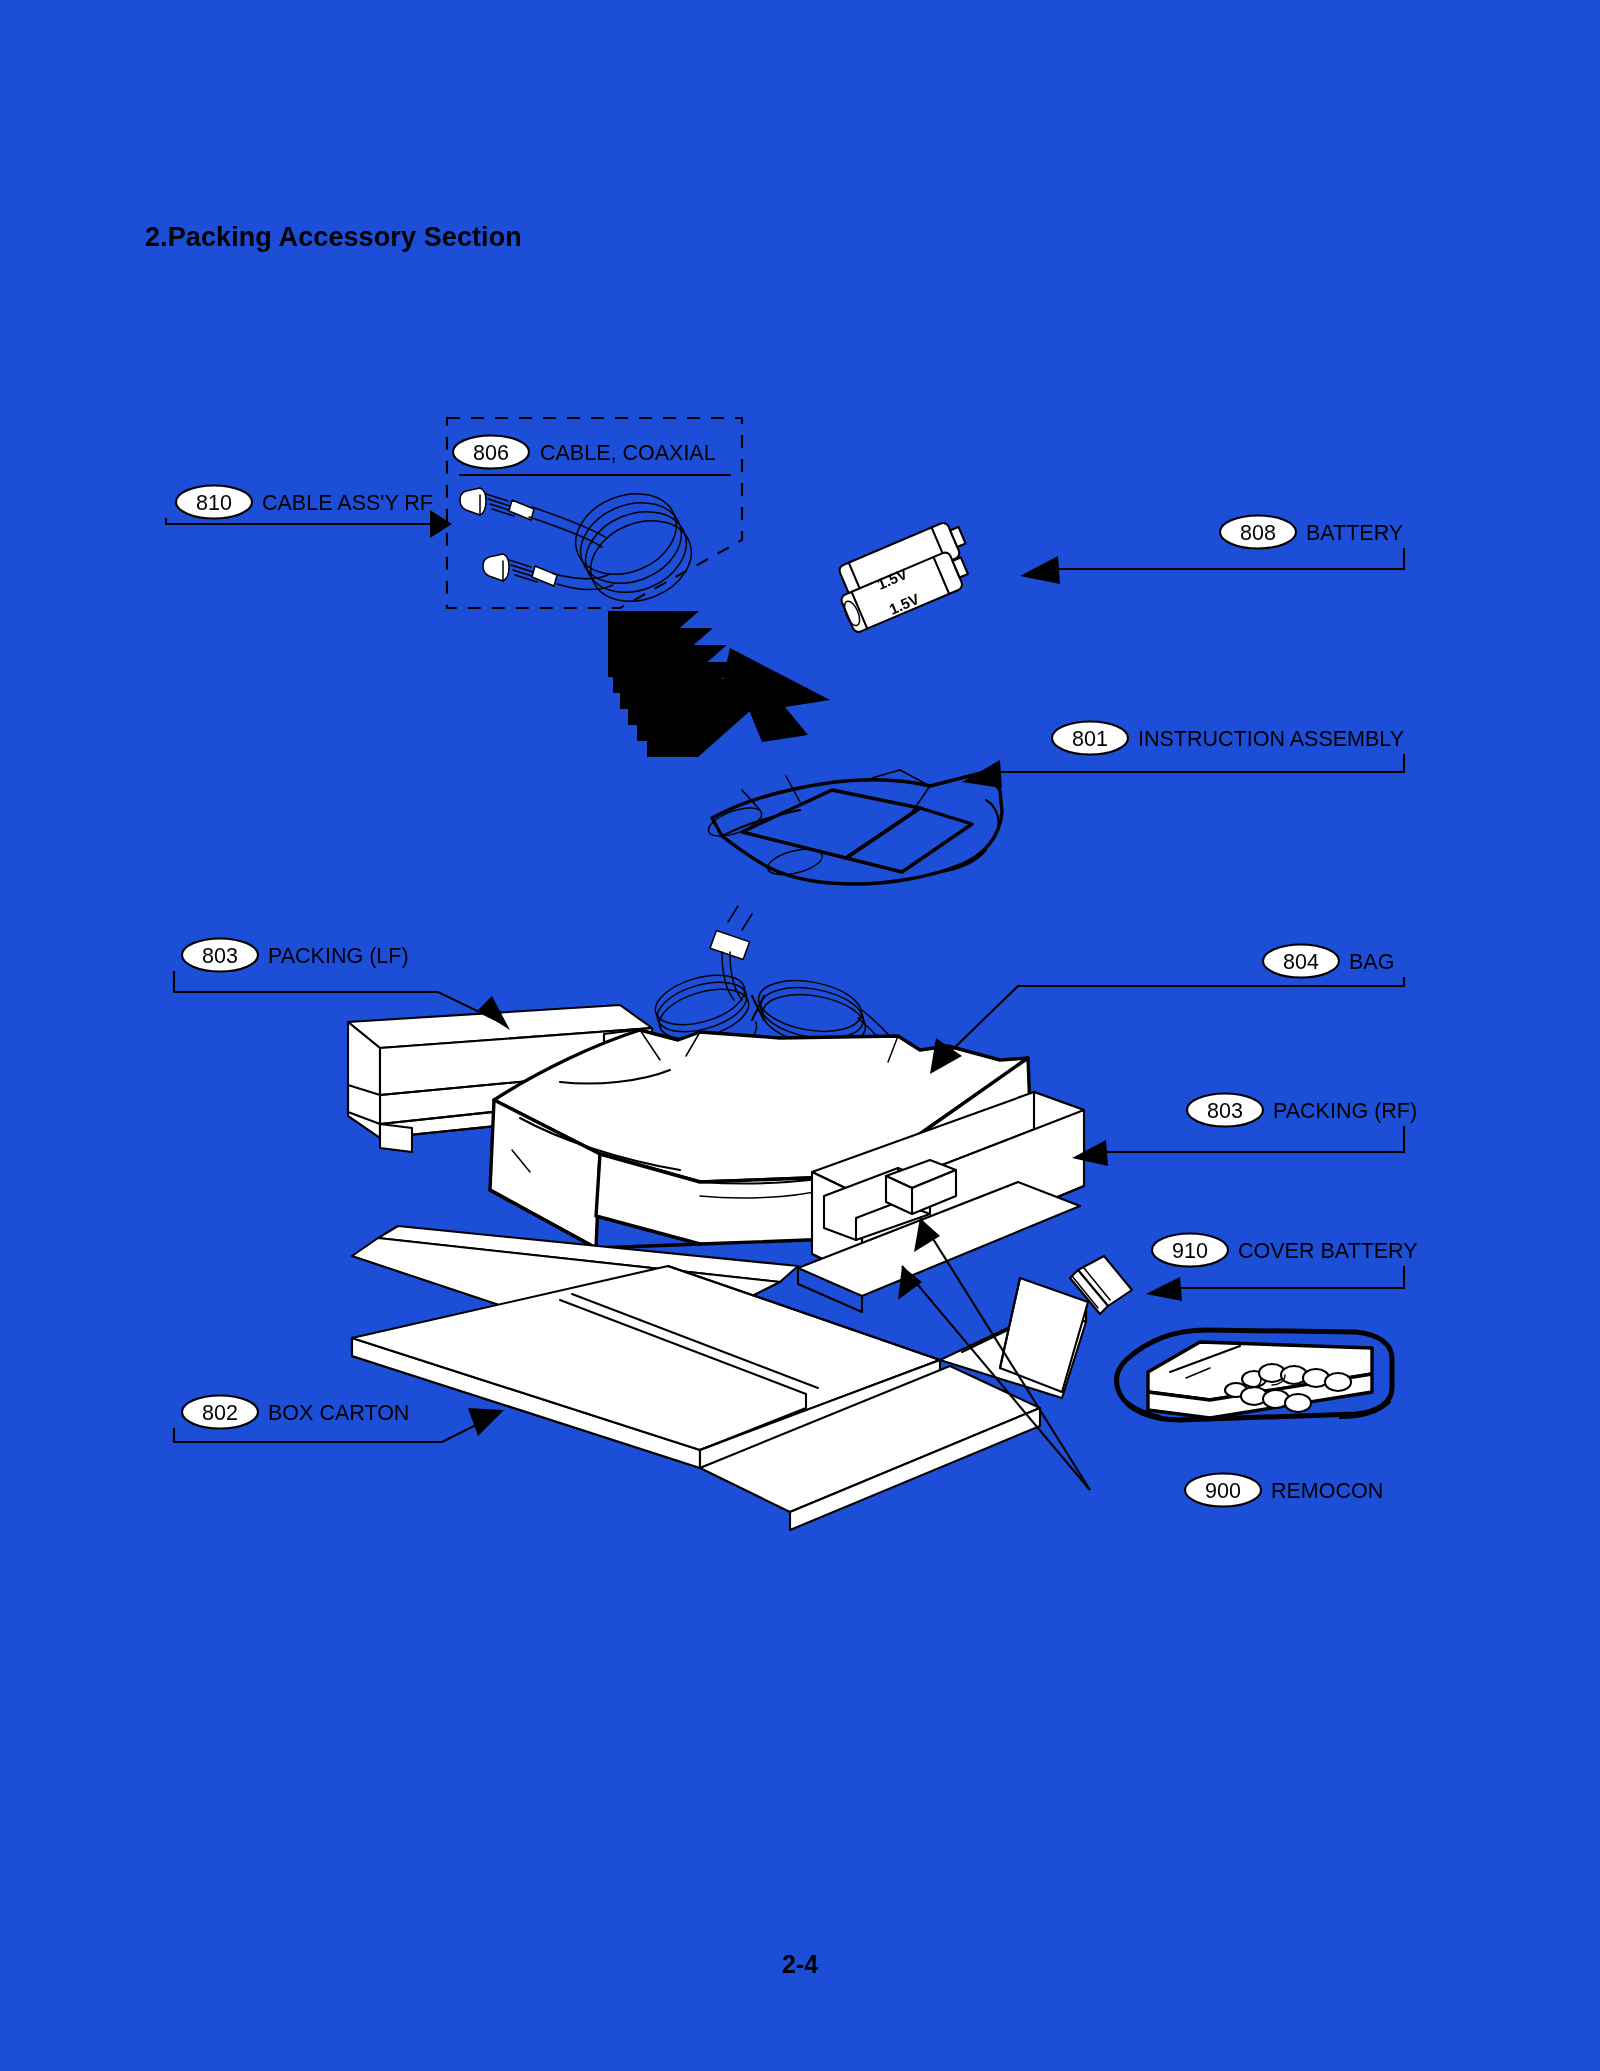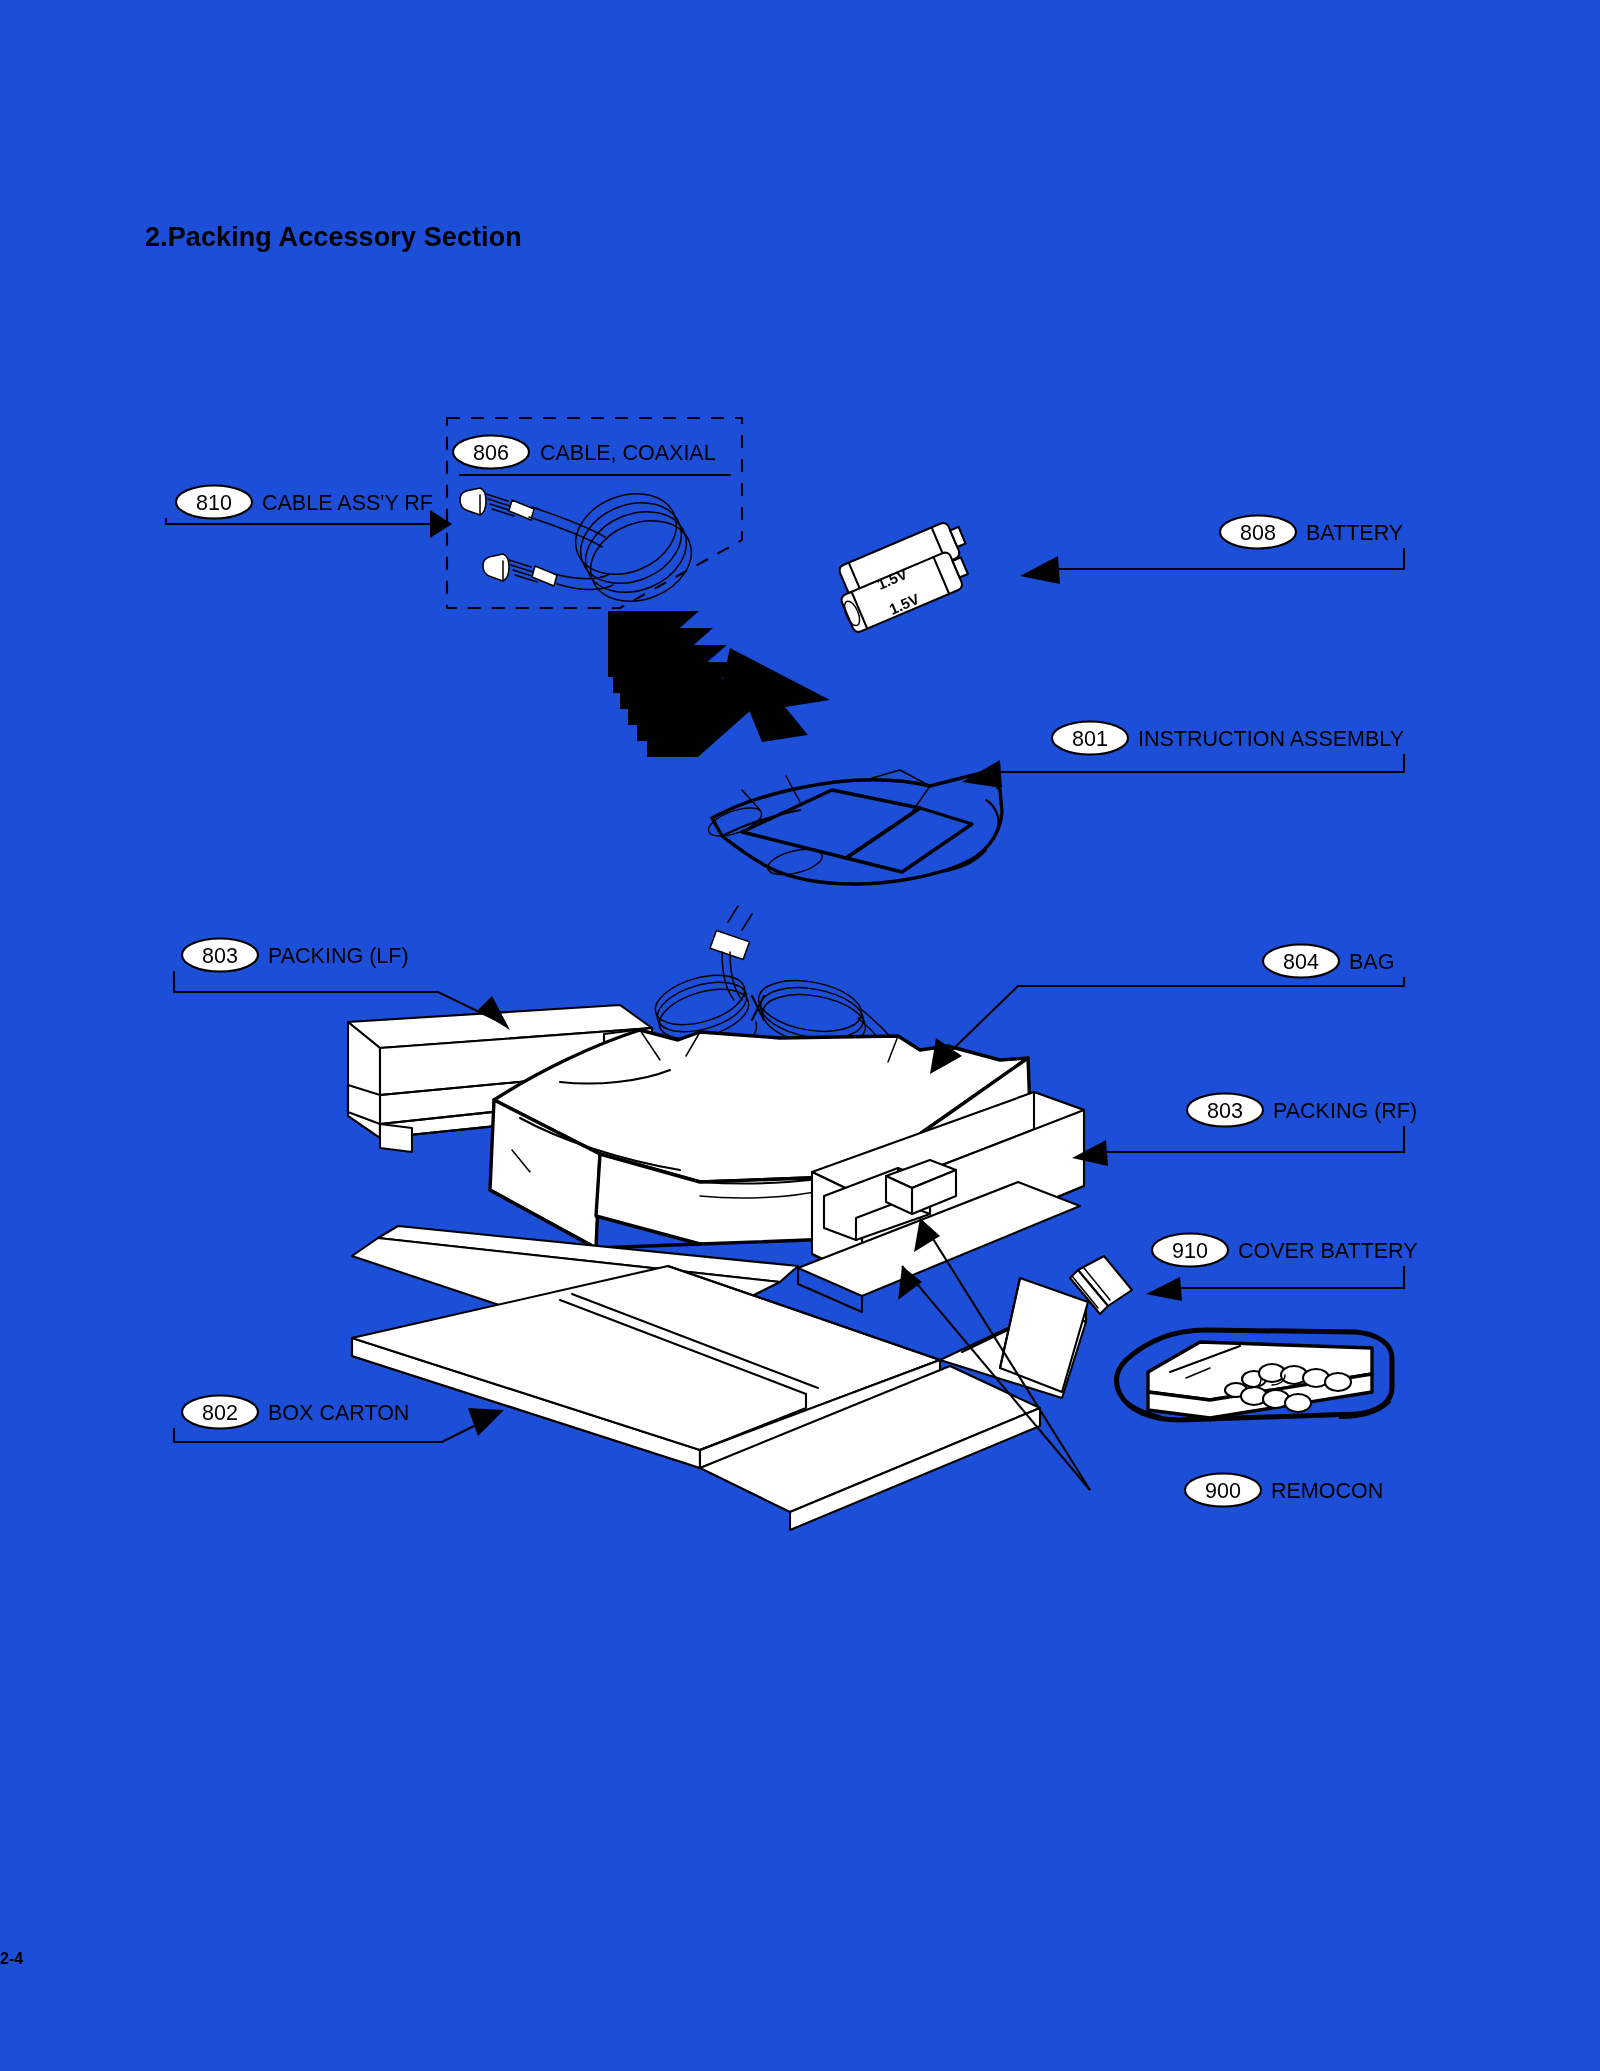--- a/index.html
+++ b/index.html
@@ -26,22 +26,22 @@
     font-size: 27px;
     font-weight: bold;
     letter-spacing: 0.1px;
     white-space: nowrap;
   }
   #footer-page-number {
     position: absolute;
     left: 0;
     right: 0;
     top: 1950px;
-    text-align: left;
-    font-size: 16px;
+    text-align: center;
+    font-size: 25px;
     font-weight: bold;
   }
   #diagram {
     position: absolute;
     left: 0;
     top: 0;
     width: 1600px;
     height: 2071px;
   }
   .callout-text {

